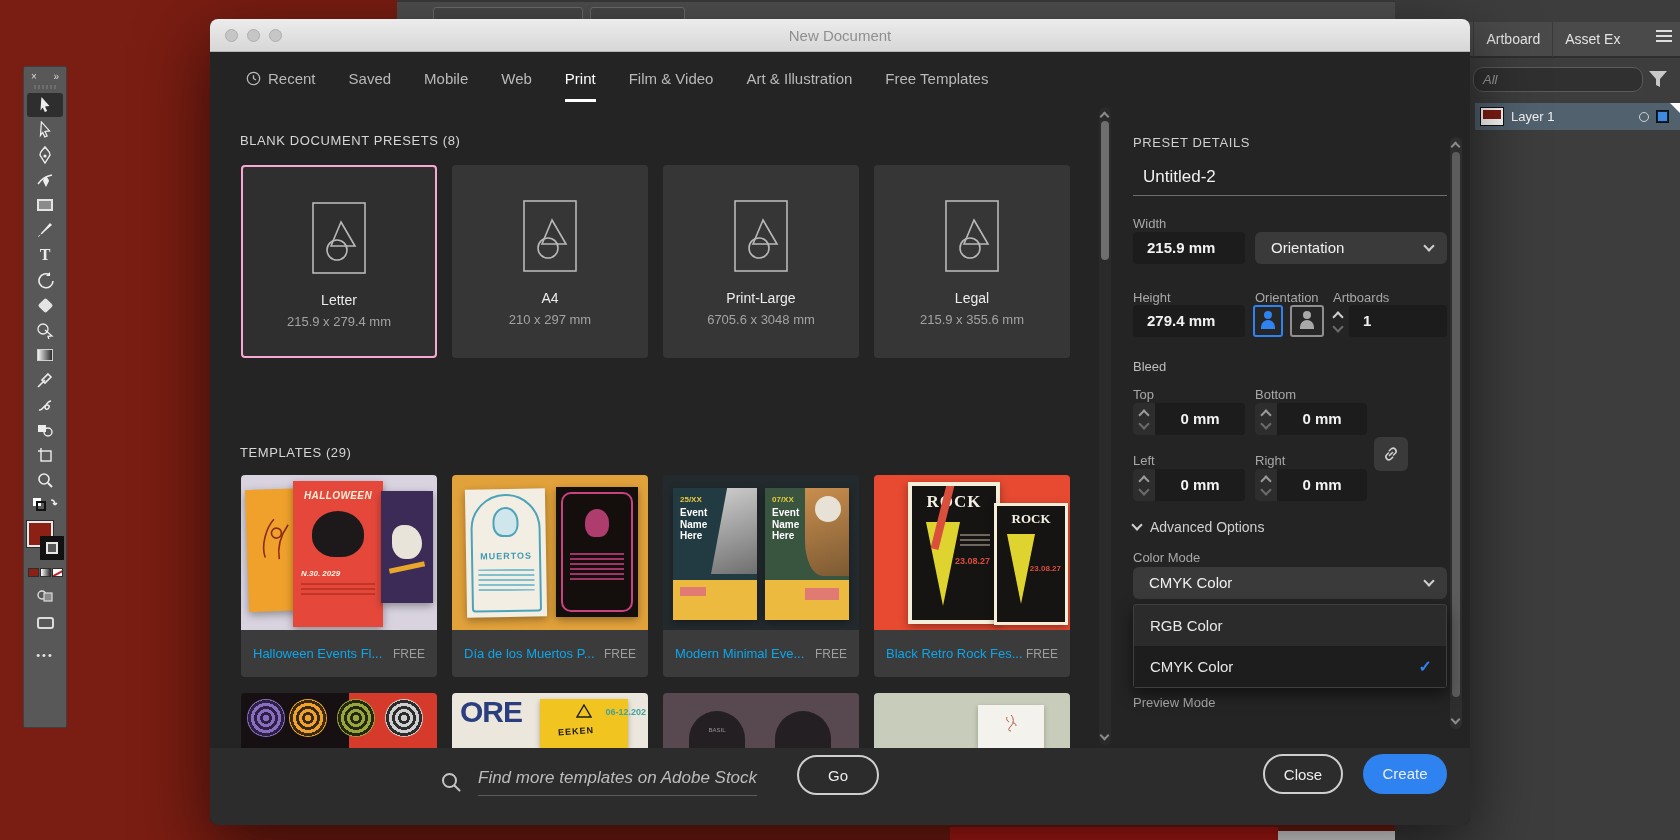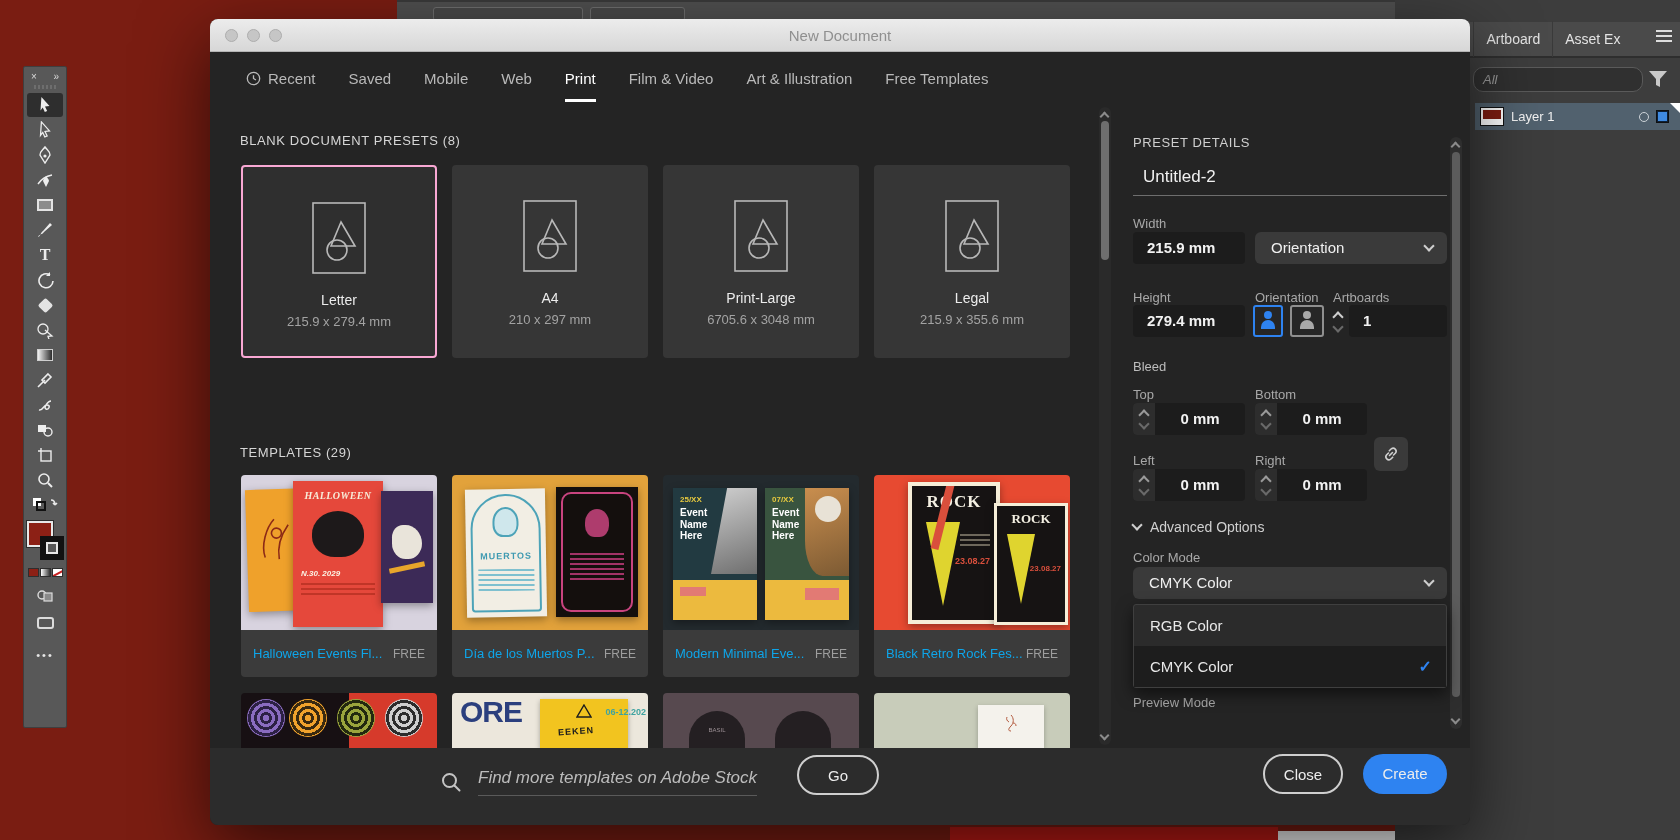--- a/index.html
+++ b/index.html
@@ -375,21 +375,21 @@
 
     <div class="tcard" style="left:31px;">
       <div class="t-img" style="background:#d8d3df;">
         <div class="poster" style="left:6px; top:14px; width:66px; height:122px; background:#efa12b; transform:rotate(-2deg);">
           <svg width="40" height="60" viewBox="0 0 40 60" style="margin:18px 0 0 10px;">
               <path d="M8 50c-4-12 2-30 10-38m4 40c-2-14 4-26 10-34" fill="none" stroke="#8c2a16" stroke-width="1.6"></path>
               <circle cx="20" cy="26" r="5" fill="none" stroke="#8c2a16" stroke-width="1.6"></circle>
             </svg>
         </div>
         <div class="poster" style="left:52px; top:6px; width:90px; height:146px; background:#e5483b; text-align:center;">
-          <div style="margin-top:9px; color:#f7ecd9; font-family:Liberation Serif, serif; font-style:italic; font-weight:700; font-size:10px; letter-spacing:.4px;">HALLOWEEN</div>
+          <div style="margin-top:9px; color:#f7ecd9; font-family:Liberation Sans, sans-serif; font-style:italic; font-weight:700; font-size:10px; letter-spacing:.4px;">HALLOWEEN</div>
           <div style="width:52px; height:46px; background:#1d191a; border-radius:50% 50% 44% 44%; margin:10px auto 0 auto;"></div>
           <div style="margin-top:12px; text-align:left; padding-left:8px; color:#fbf3e4; font-size:8px; font-style:italic; font-weight:700; line-height:1.2;">N.30. 2029</div>
           <div style="margin:4px 8px 0 8px; height:14px; background:repeating-linear-gradient(#c03527 0 2px, transparent 2px 5px);"></div>
         </div>
         <div class="poster" style="right:4px; top:16px; width:52px; height:112px; background:#3c2a57;">
           <div style="width:30px; height:34px; background:#e9e4da; border-radius:40% 60% 50% 50%; margin:34px auto 0 auto;"></div>
           <div style="width:36px; height:5px; background:#e8a62b; margin:6px auto 0 auto; transform:rotate(-12deg);"></div>
         </div>
       </div>
       <div class="t-lab">

